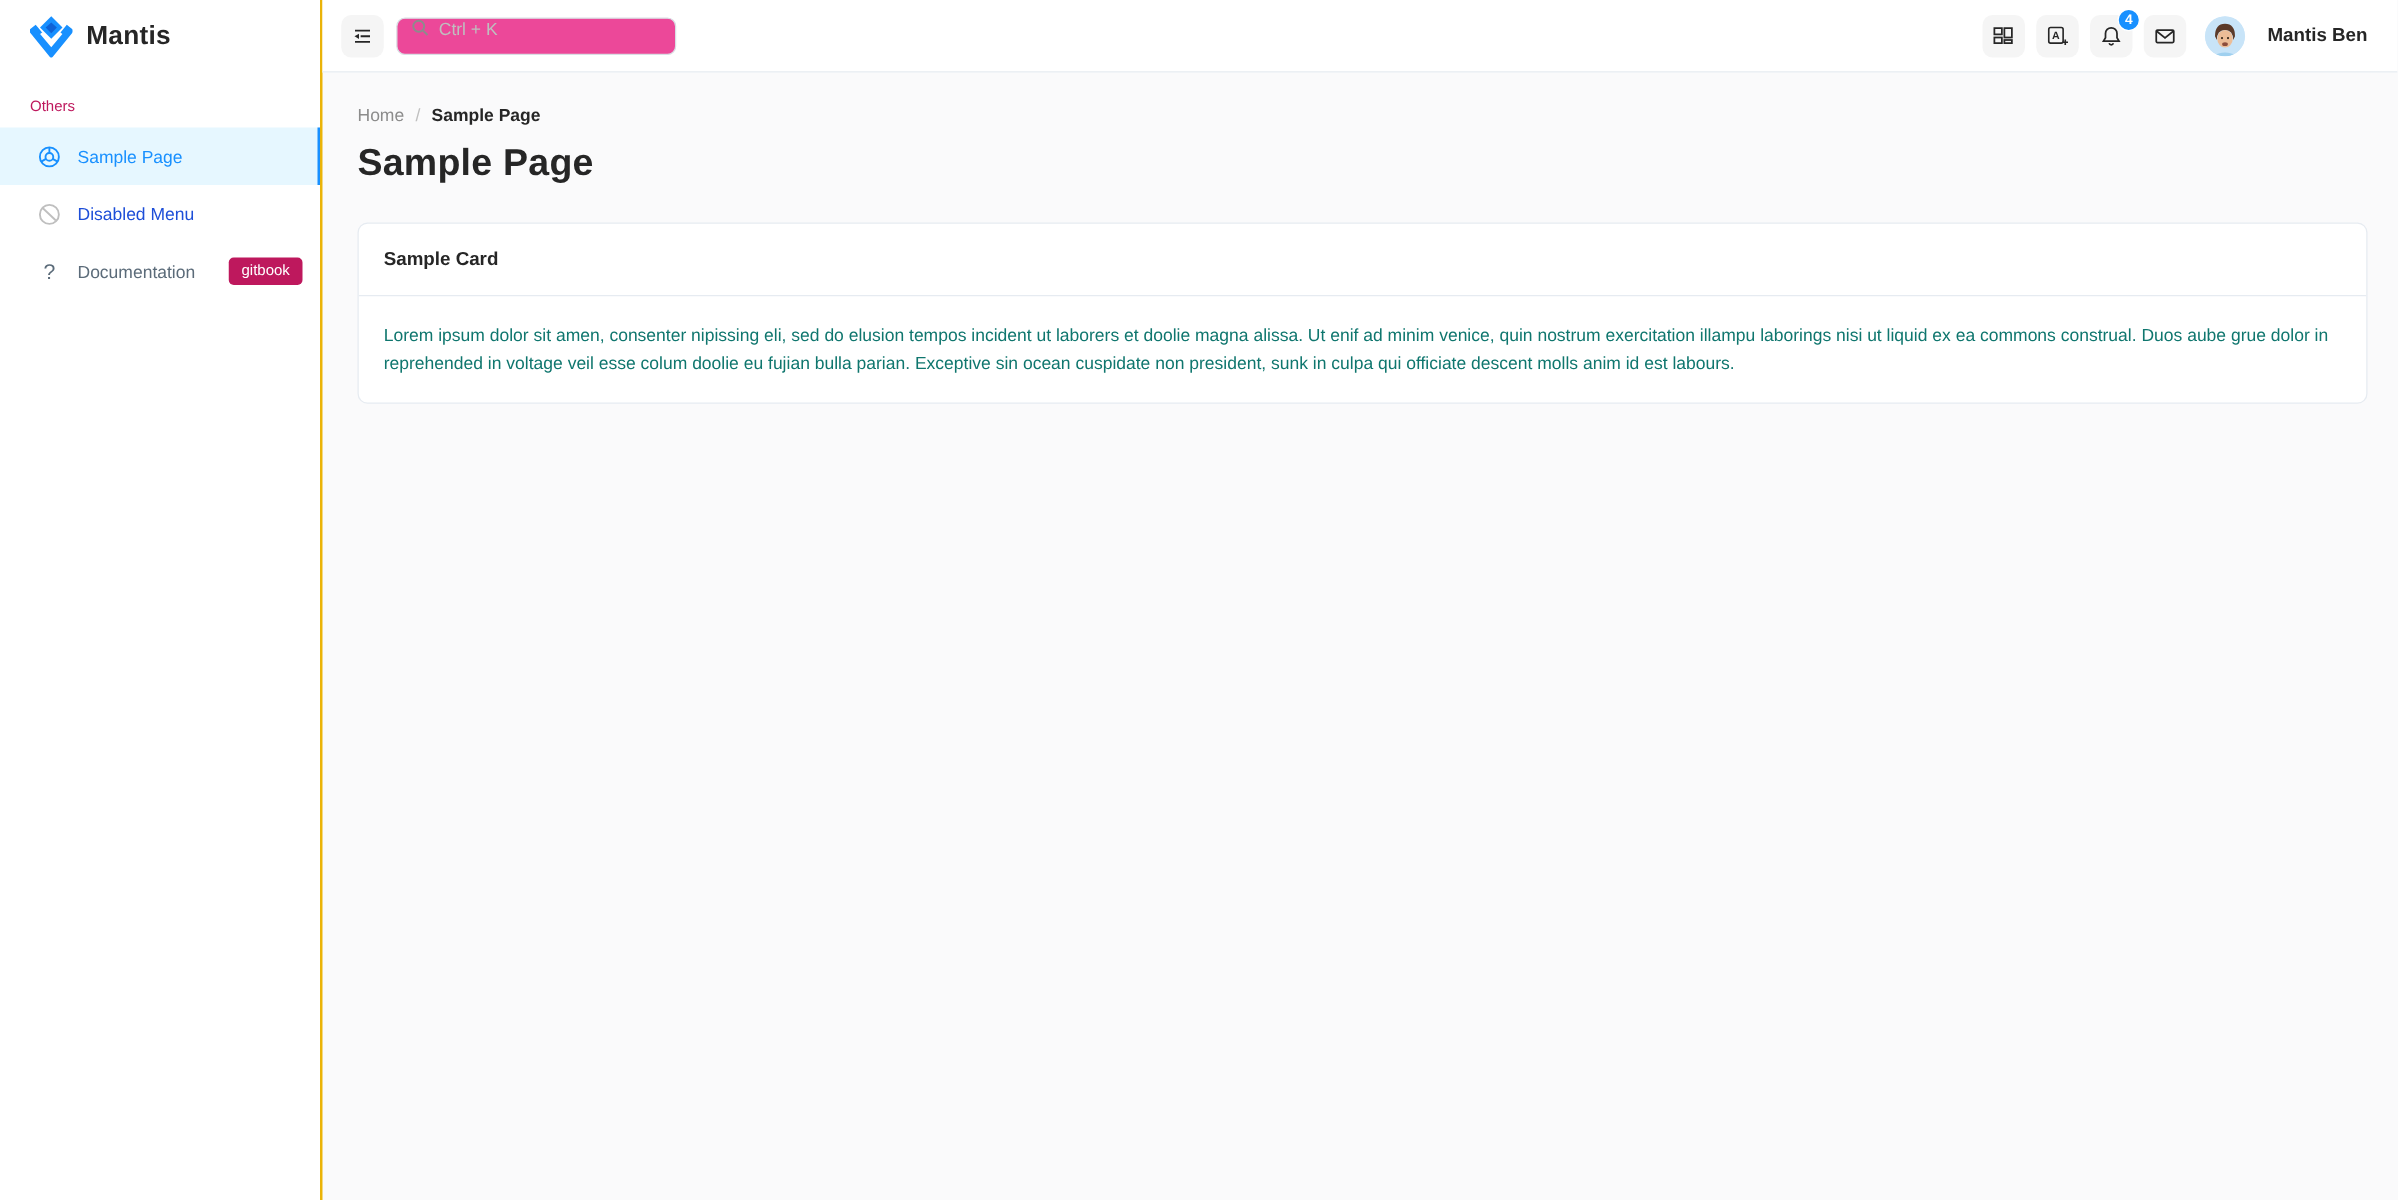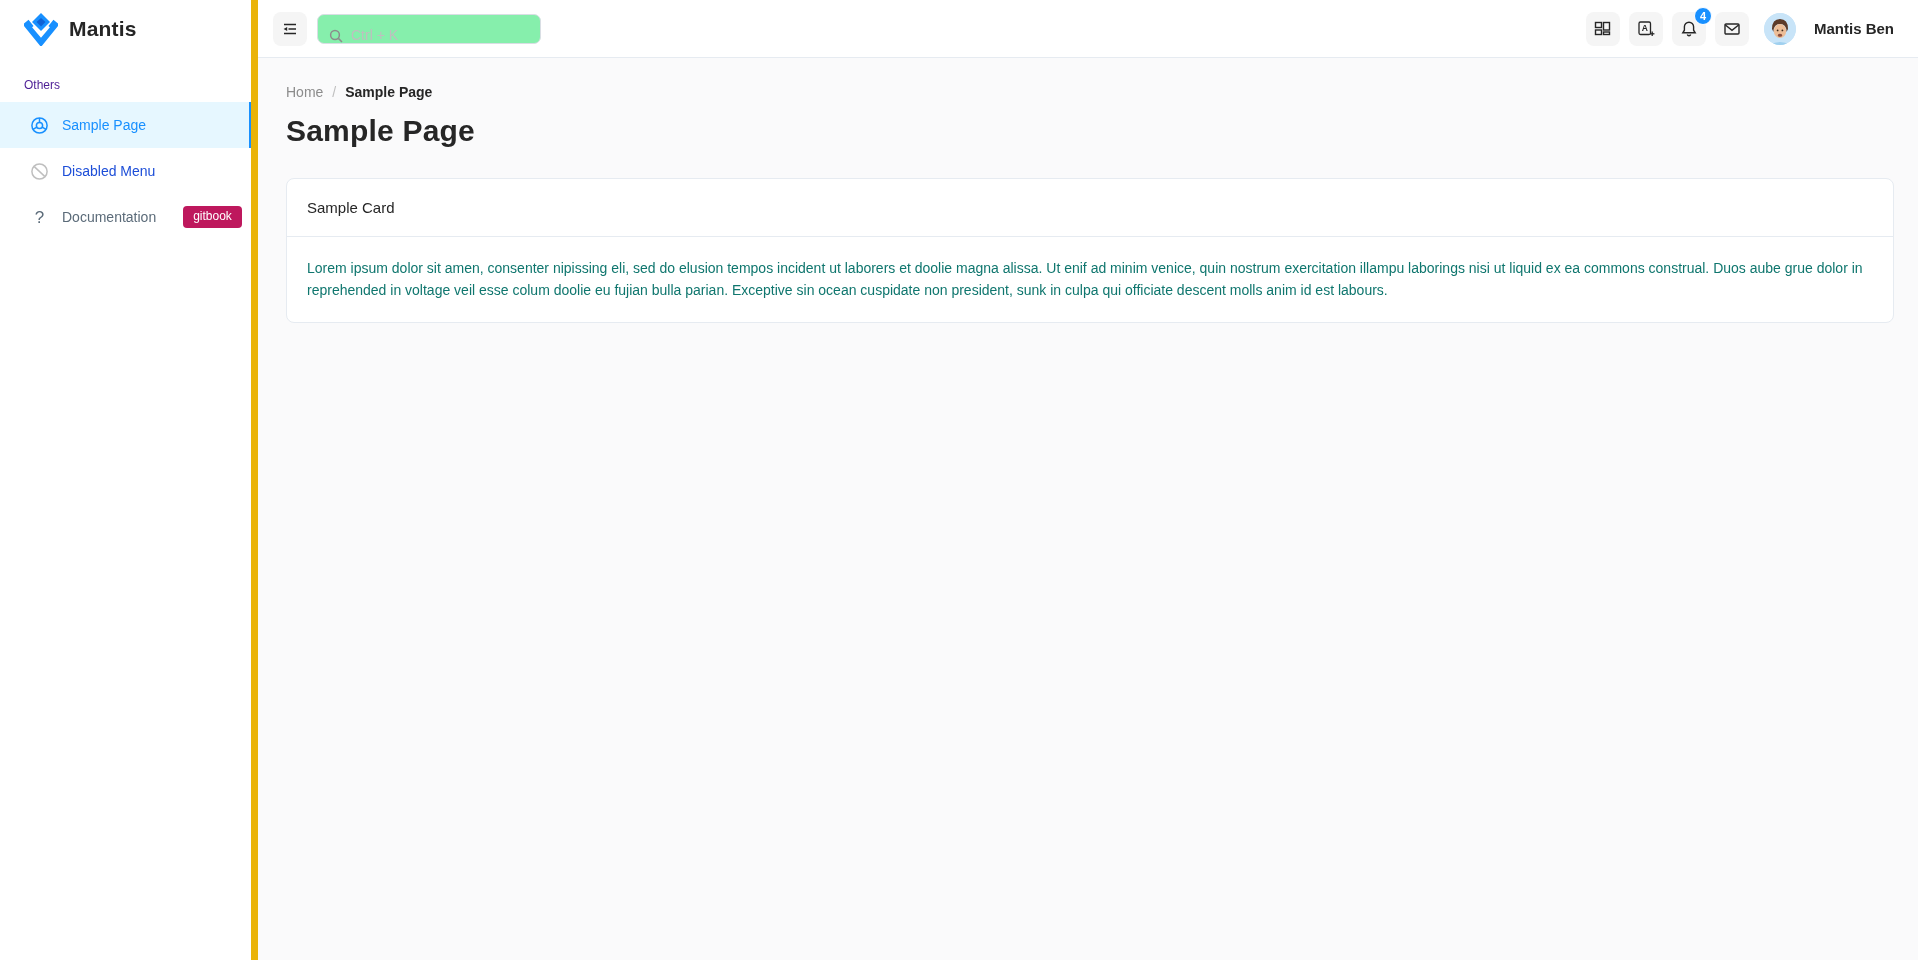--- a/index.html
+++ b/index.html
@@ -8,32 +8,32 @@
     font-family: "Liberation Sans", sans-serif;
     background: #fafafb;
     display: flex;
     color: #262626;
   }
 
   
   .sidebar {
     width: 258px; flex: 0 0 258px;
     background: #ffffff;
-    border-right: 7px solid #eab308;
+    border-right: 2px solid #eab308;
     height: 960px;
     display: flex; flex-direction: column;
   }
   .logo-row {
     height: 58px; display: flex; align-items: center;
     padding-left: 24px; gap: 11px; flex: 0 0 58px;
   }
   .logo-name { font-size: 21px; font-weight: 700; color: #262626; letter-spacing: .2px; }
   .nav-group-label {
     padding: 20px 24px 10px 24px;
-    font-size: 12px; color: #4c1d95;
+    font-size: 12px; color: #be185d;
   }
   .nav-item {
     height: 46px; display: flex; align-items: center;
     padding-left: 30px; gap: 13px;
     font-size: 14px; color: #5b6b79;
     cursor: pointer; position: relative; user-select: none;
   }
   .nav-item .nav-icon { width: 19px; height: 19px; display: flex; align-items: center; justify-content: center; }
   .nav-item.active {
     background: #e6f7ff; color: #1890ff;
@@ -59,22 +59,22 @@
     padding: 0 24px 0 15px; gap: 10px;
   }
   .icon-btn {
     width: 34px; height: 34px; border: none; border-radius: 8px;
     background: #f5f5f5; display: flex; align-items: center; justify-content: center;
     cursor: pointer; position: relative; color: #262626; flex: 0 0 auto;
   }
   .search-box {
     width: 224px; height: 30px;
     border: 1px solid #d9dee4; border-radius: 7px;
-    background: #86efac;
-    display: flex; align-items: flex-end; gap: 8px; padding: 0 11px;
+    background: #ec4899;
+    display: flex; align-items: flex-start; gap: 8px; padding: 0 11px;
   }
   .search-box input {
     border: none; outline: none; width: 100%;
     font-size: 14px; color: #262626; font-family: "Liberation Sans", sans-serif;
     background: transparent;
   }
   .search-box input::placeholder { color: #bfbfbf; }
   .header-right { margin-left: auto; display: flex; align-items: center; gap: 9px; }
   .badge {
     position: absolute; top: -5px; right: -6px;
@@ -100,21 +100,21 @@
   .page-title { margin-top: 14px; font-size: 30px; font-weight: 700; color: #262626; letter-spacing: .2px; }
 
   .card {
     margin-top: 30px;
     background: #ffffff;
     border: 1px solid #e6ebf1;
     border-radius: 8px;
   }
   .card-header {
     padding: 20px 20px;
-    font-size: 15px; font-weight: 400; color: #262626;
+    font-size: 15px; font-weight: 700; color: #262626;
     border-bottom: 1px solid #e6ebf1;
   }
   .card-body {
     padding: 21px 20px;
     font-size: 14px; color: #0f766e; line-height: 1.55;
   }
 
   svg { display: block; }
 </style>
 </head>

